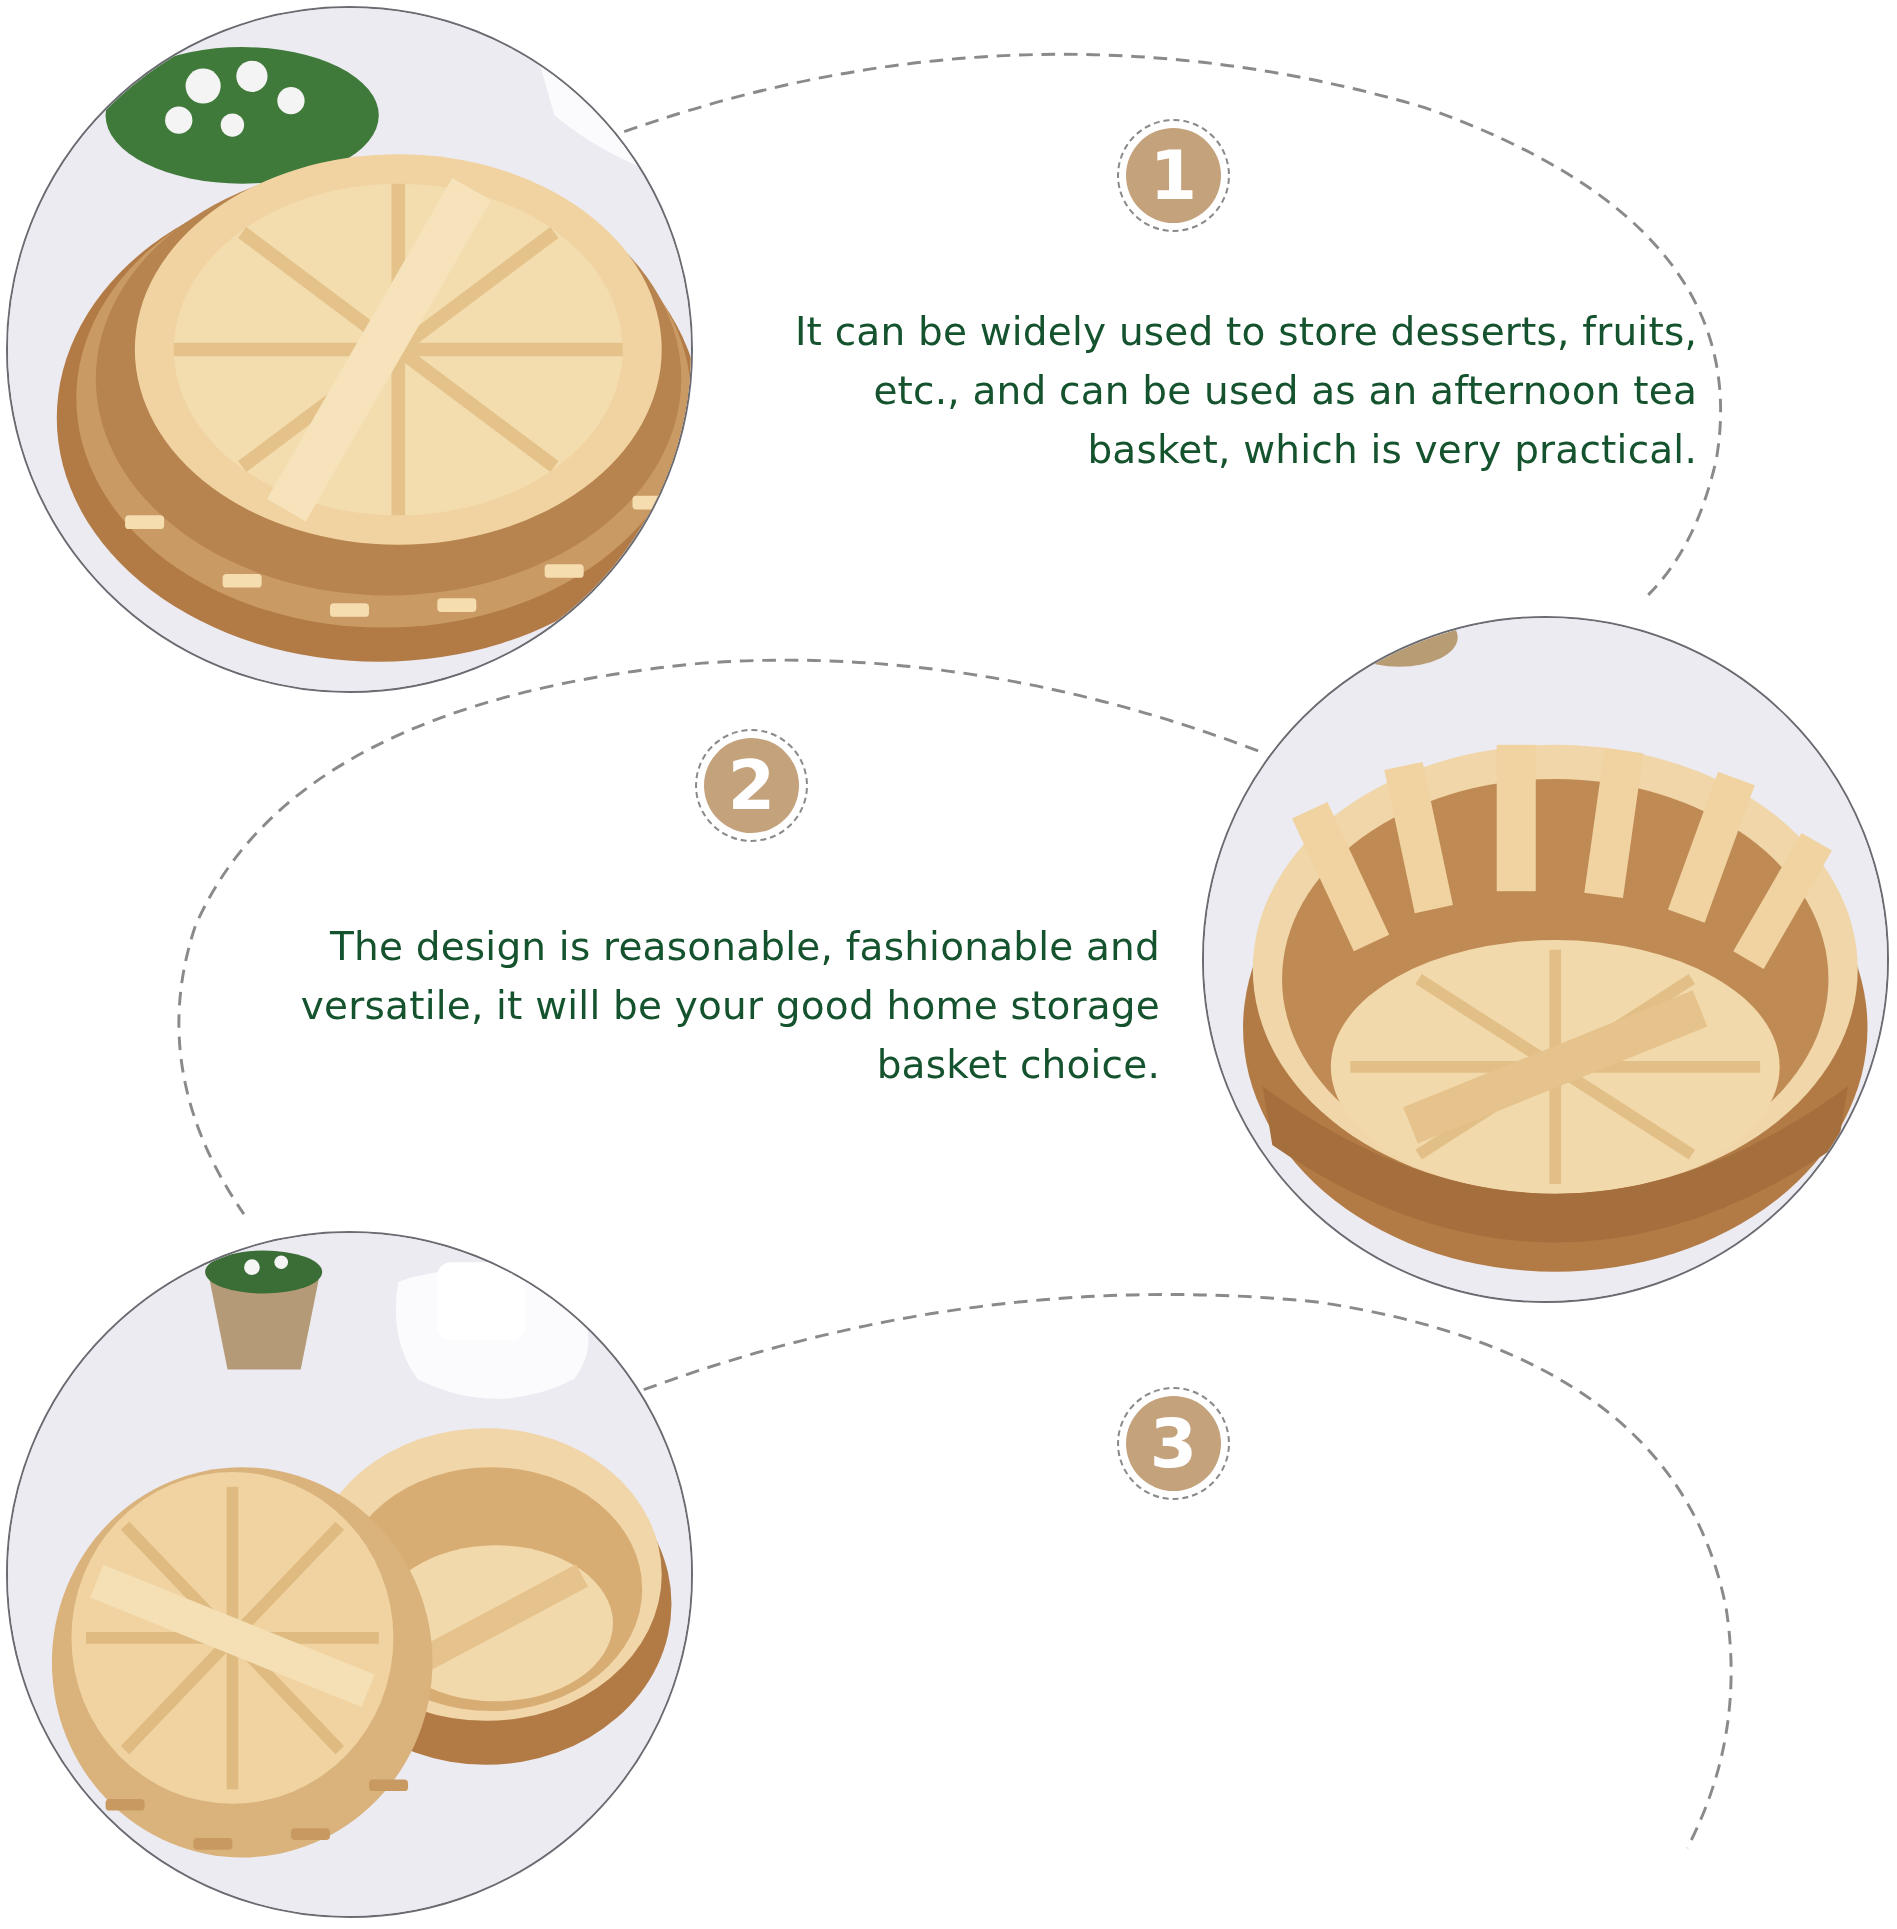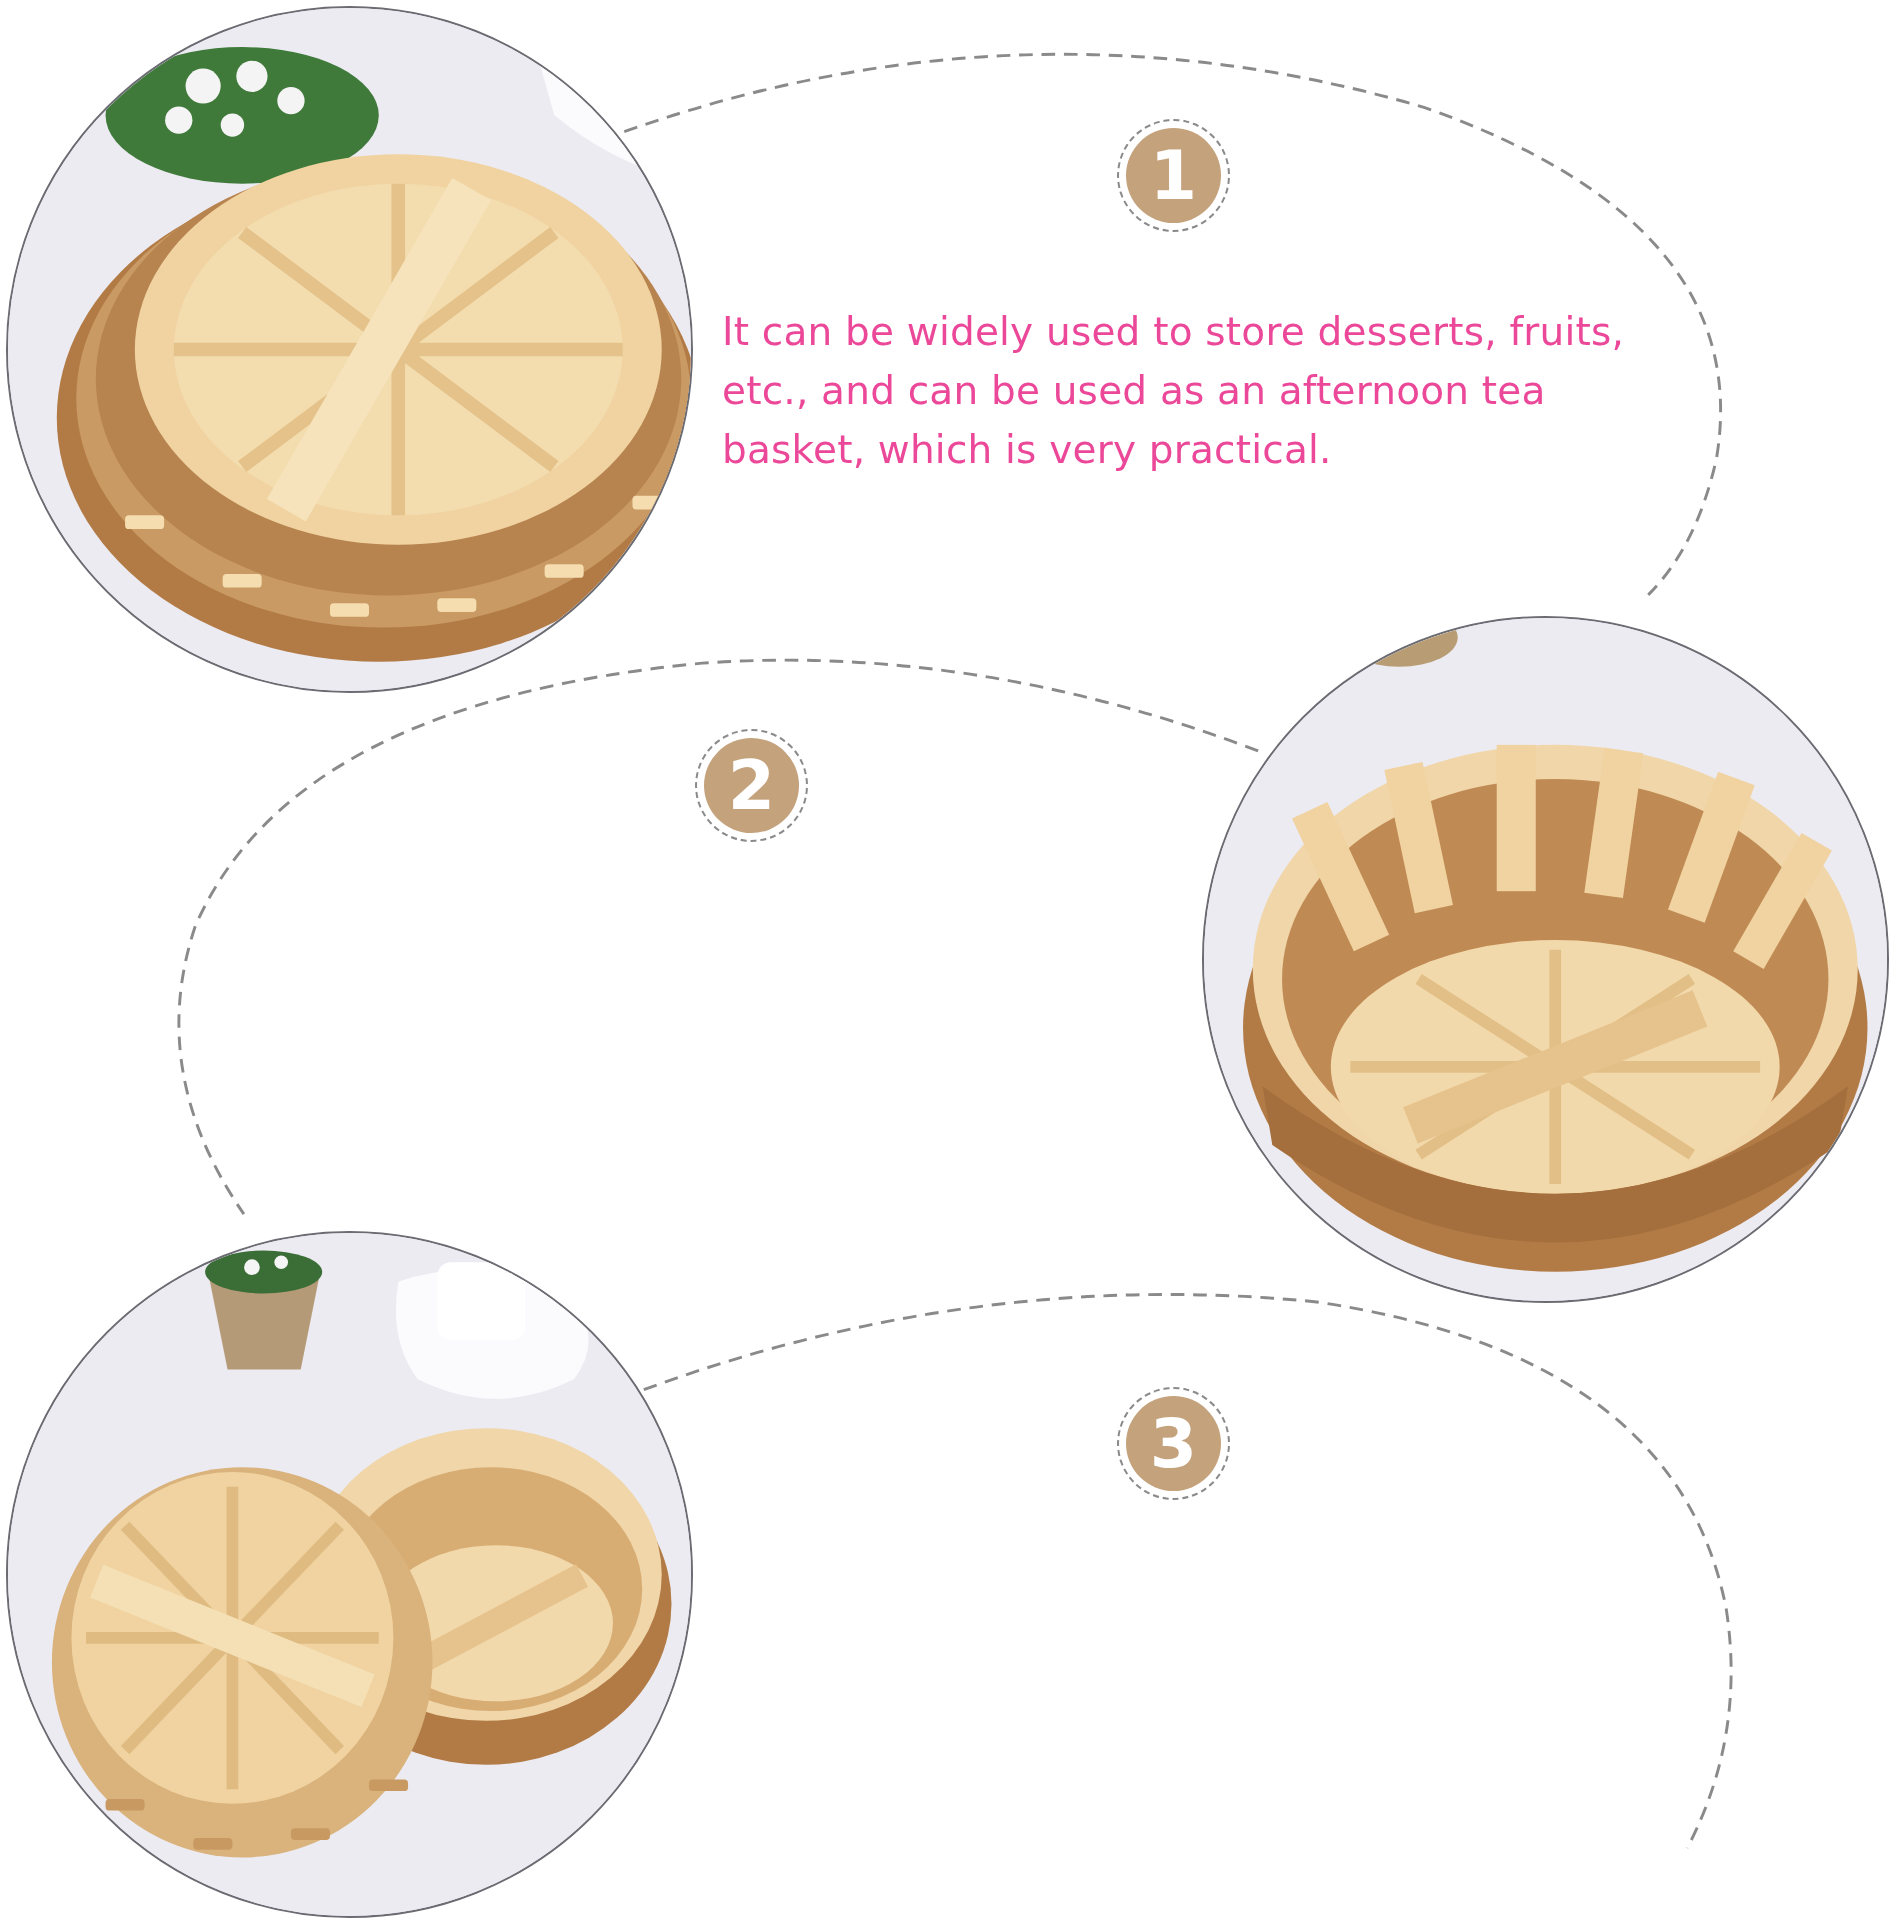--- a/index.html
+++ b/index.html
@@ -9,21 +9,21 @@
     svg.connectors { position: absolute; left: 0; top: 0; width: 1898px; height: 1929px; }
     .photo { position: absolute; border-radius: 50%; overflow: hidden;
              border: 2px solid #6b6b72; box-sizing: border-box; background: #e9e8f1; }
     .photo svg { width: 100%; height: 100%; display: block; }
     .badge { position: absolute; width: 113px; height: 113px; border-radius: 50%;
              box-sizing: border-box; border: 2.9px dashed #8a8a8a; padding: 6.8px; }
     .badge-inner { width: 100%; height: 100%; border-radius: 50%; background: #c4a27c;
                    display: flex; align-items: center; justify-content: center;
                    color: #ffffff; font-family: "DejaVu Sans", sans-serif;
                    font-weight: bold; font-size: 68px; line-height: 1; }
-    .caption { position: absolute; text-align: left; color: #ec4899;
+    .caption { position: absolute; text-align: right; color: #14532d;
                font-family: "DejaVu Sans", "Liberation Sans", sans-serif;
                font-size: 39px; line-height: 59px; letter-spacing: 0.2px; }
   </style>
 </head>
 <body>
 
 <div class="canvas">
 
   <svg class="connectors" viewBox="0 0 1946 1978">
     <g fill="none" stroke="#8a8a8a" stroke-width="3" stroke-dasharray="14 9">
@@ -112,20 +112,21 @@
       <rect x="200" y="440" width="320" height="40" fill="#e6c28c" transform="rotate(-22 360 460)"></rect>
 
       <path d="M 60 480 Q 360 700 660 480 L 650 540 Q 360 740 70 540 Z" fill="#a46f3d"></path>
     </svg>
   </div>
 
   <div class="badge" style="left:695px; top:729px;">
     <div class="badge-inner">2</div>
   </div>
 
+  <div class="caption" style="left:234px; top:917px; width:926px;">The design is reasonable, fashionable and versatile, it will be your good home storage basket choice.</div>
 
   <div class="photo" style="left:5.9px; top:1231px; width:687px; height:687px;">
     <svg viewBox="0 0 700 700">
       <rect width="700" height="700" fill="#ecebf2"></rect>
 
       <path d="M 205 40 L 320 40 L 300 140 L 225 140 Z" fill="#b59a78"></path>
       <ellipse cx="262" cy="40" rx="60" ry="22" fill="#3b6e37"></ellipse>
       <circle cx="250" cy="35" r="8" fill="#f5f5f5"></circle>
         <circle cx="280" cy="30" r="7" fill="#f5f5f5"></circle>
 

